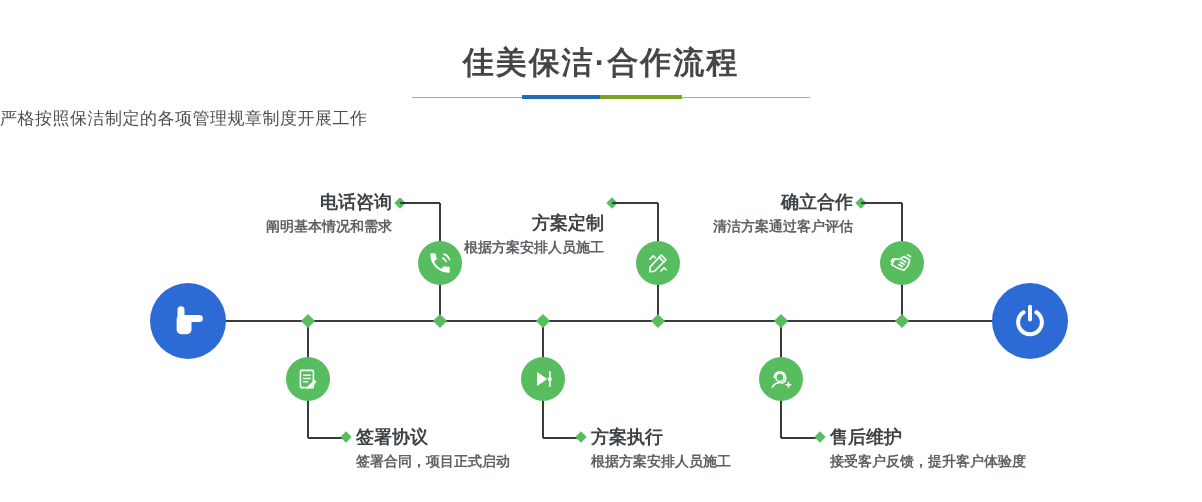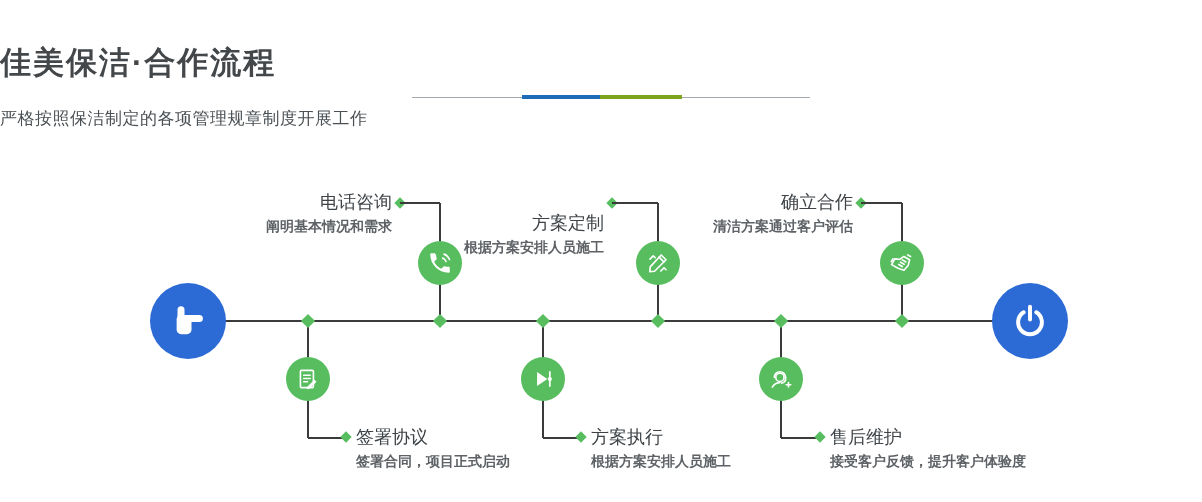--- a/index.html
+++ b/index.html
@@ -1,20 +1,20 @@
 <!DOCTYPE html>
 <html><head>
 <meta charset="utf-8">
 <style>
   html,body{margin:0;padding:0;background:#ffffff;}
   body{font-family:"Liberation Sans","DejaVu Sans",sans-serif;}
   .stage{position:relative;width:1202px;height:502px;background:#fff;overflow:hidden;}
 
   
-  .page-title{position:absolute;left:0;top:42px;width:100%;
+  .page-title{position:absolute;left:0;top:42px;width:100%;text-align:center;
     font-size:31px;font-weight:bold;color:#43474a;letter-spacing:2px;}
   .divider-line{position:absolute;left:412px;top:97px;width:398px;height:1px;background:#a3a8ac;}
   .divider-blue{position:absolute;left:522px;top:95px;width:78px;height:4px;background:#1e6bb8;}
   .divider-green{position:absolute;left:600px;top:95px;width:82px;height:4px;background:#7ca51d;}
   .page-subtitle{position:absolute;left:0;top:107px;width:100%;text-align:left;
     font-size:17px;color:#4b5054;letter-spacing:0.5px;}
 
   
   .hline{position:absolute;height:1.5px;background:#3b3b3b;}
   .vline{position:absolute;width:1.5px;background:#3b3b3b;}
@@ -22,21 +22,21 @@
   .diamond.small{width:8px;height:8px;}
 
   .gcircle{position:absolute;width:44px;height:44px;border-radius:50%;background:#57bd5f;
     display:flex;align-items:center;justify-content:center;}
   .bcircle{position:absolute;width:76px;height:76px;border-radius:50%;background:#2c6bd6;
     display:flex;align-items:center;justify-content:center;}
 
   .steplabel{position:absolute;white-space:nowrap;}
   .steplabel.top{text-align:right;}
   .steplabel.bottom{text-align:left;}
-  .steplabel .t{font-size:18px;font-weight:normal;color:#3e4347;line-height:22px;}
+  .steplabel .t{font-size:18px;font-weight:bold;color:#3e4347;line-height:22px;}
   .steplabel .d{font-size:14px;color:#5e6266;line-height:18px;margin-top:4px;font-weight:bold;}
 </style>
 </head>
 <body>
 
 <div class="stage">
 
   <div class="page-title">佳美保洁·合作流程</div>
   <div class="divider-line"></div>
   <div class="divider-blue"></div>

